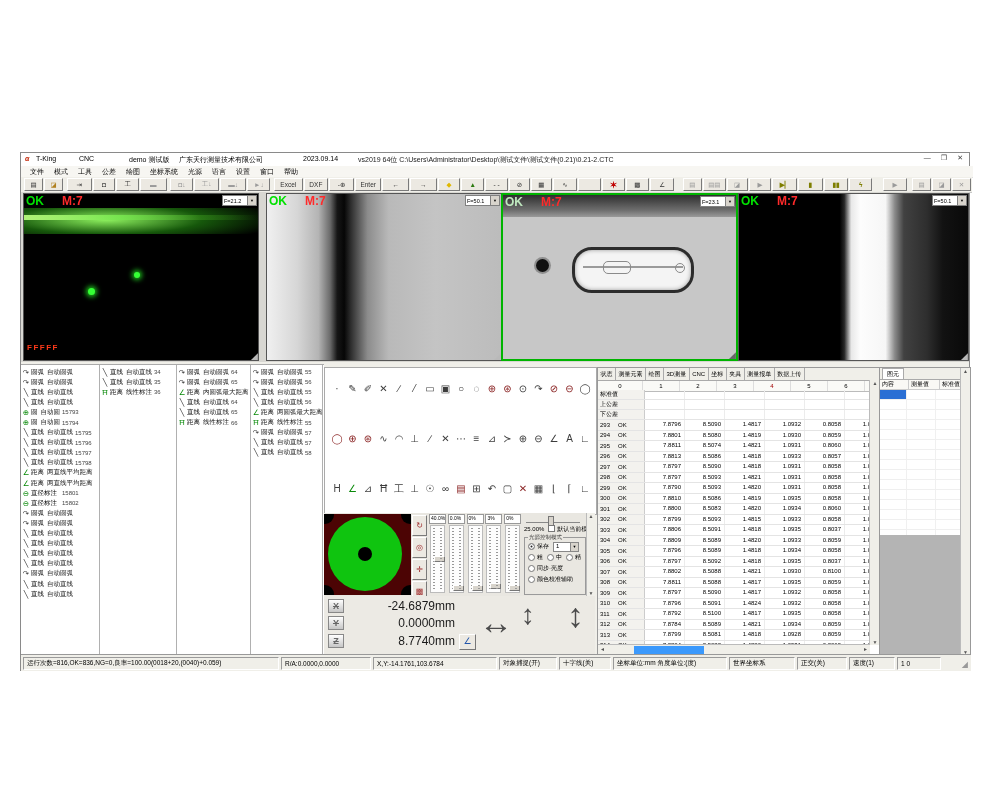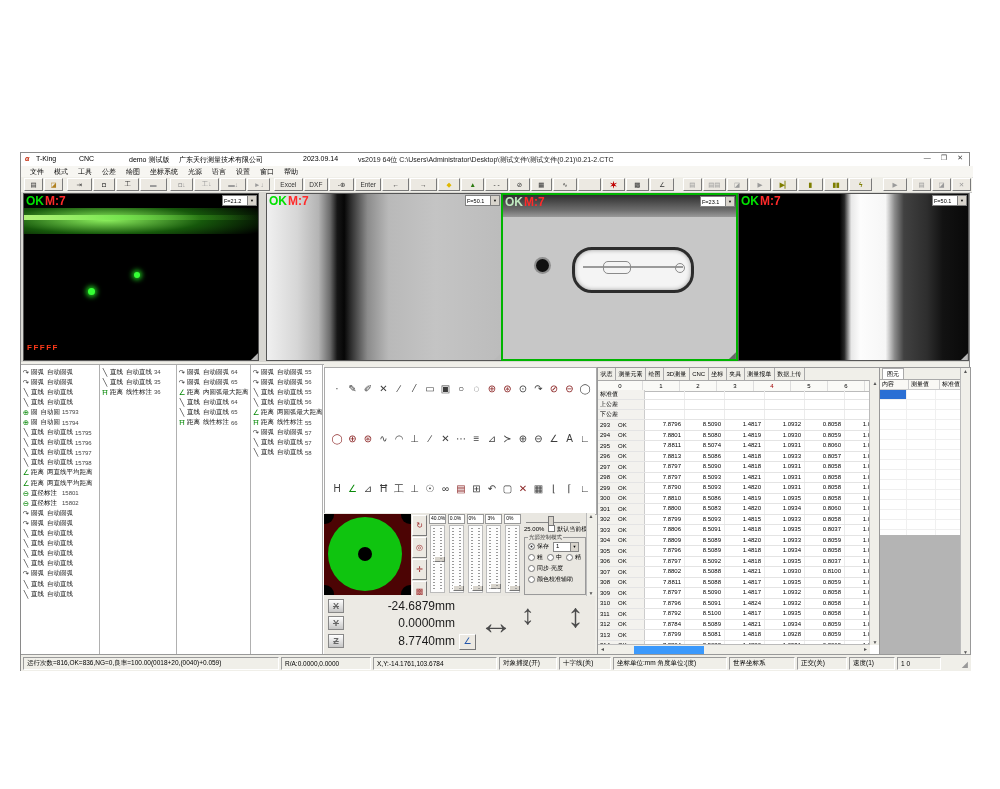--- a/index.html
+++ b/index.html
@@ -27,21 +27,21 @@
   .tgap{height:11px;}
   
   .cams{position:absolute;left:0;top:39px;width:948px;height:170px;background:#d8d7d2;}
   .cam{position:absolute;top:1px;height:166px;border:1px solid #555;overflow:hidden;}
   .cam1{left:2px;width:234px;background:#000;}
   .cam2{left:245px;width:234px;background:linear-gradient(90deg,#f0f0f0 0%,#d6d6d6 13%,#b4b4b4 22%,#6a6a6a 27%,#161616 30%,#060606 33%,#303030 36%,#8c8c8c 43%,#b9b9b9 52%,#c4c4c4 72%,#bcbcbc 100%);}
   .cam3{left:480px;width:233px;background:#c7c7c7;border:2px solid #00b400;height:164px;}
   .cam4{left:717px;width:229px;background:linear-gradient(90deg,#000 0%,#000 44%,#282828 46%,#e8e8e8 49%,#fdfdfd 53%,#f6f6f6 64%,#8a8a8a 68%,#414141 72%,#2e2e2e 82%,#121212 89%,#090909 100%);}
   .ok-label{position:absolute;top:0;left:2px;font-weight:bold;font-size:12px;color:#00e000;letter-spacing:0;z-index:5;}
   .cam3 .ok-label{color:#bfe8bf;}
-  .m-label{color:#ff2a2a;margin-left:1px;}
+  .m-label{color:#ff2a2a;margin-left:18px;}
   .cam-zoom{position:absolute;top:1px;right:1px;height:9px;background:#fff;border:1px solid #808080;display:flex;align-items:center;z-index:6;}
   .cz-val{font-size:5.5px;padding:0 1px;width:22px;}
   .cz-btn{width:8px;height:100%;background:#d8d4cc;border-left:1px solid #808080;font-size:4px;text-align:center;line-height:9px;}
   .grip{position:absolute;bottom:0;right:0;font-size:9px;line-height:8px;color:#b9b9b9;z-index:6;}
   .cam3 .grip{color:#666;}
   .glowband{position:absolute;left:0;right:0;top:14px;height:26px;background:radial-gradient(ellipse 75% 100% at 35% 45%,rgba(150,255,100,.95),rgba(40,160,20,.55) 55%,rgba(5,40,0,0) 100%);}
   .glowline{position:absolute;left:0;right:0;top:21px;height:5px;background:linear-gradient(90deg,rgba(190,255,130,.9),rgba(120,230,80,.95) 40%,rgba(60,150,30,.5) 75%,rgba(0,0,0,0));}
   .gdot{position:absolute;border-radius:50%;background:#35ff35;box-shadow:0 0 5px 2px rgba(40,255,40,.75);}
   .gdot1{left:64px;top:94px;width:7px;height:7px;}
   .gdot2{left:110px;top:78px;width:6px;height:6px;}

